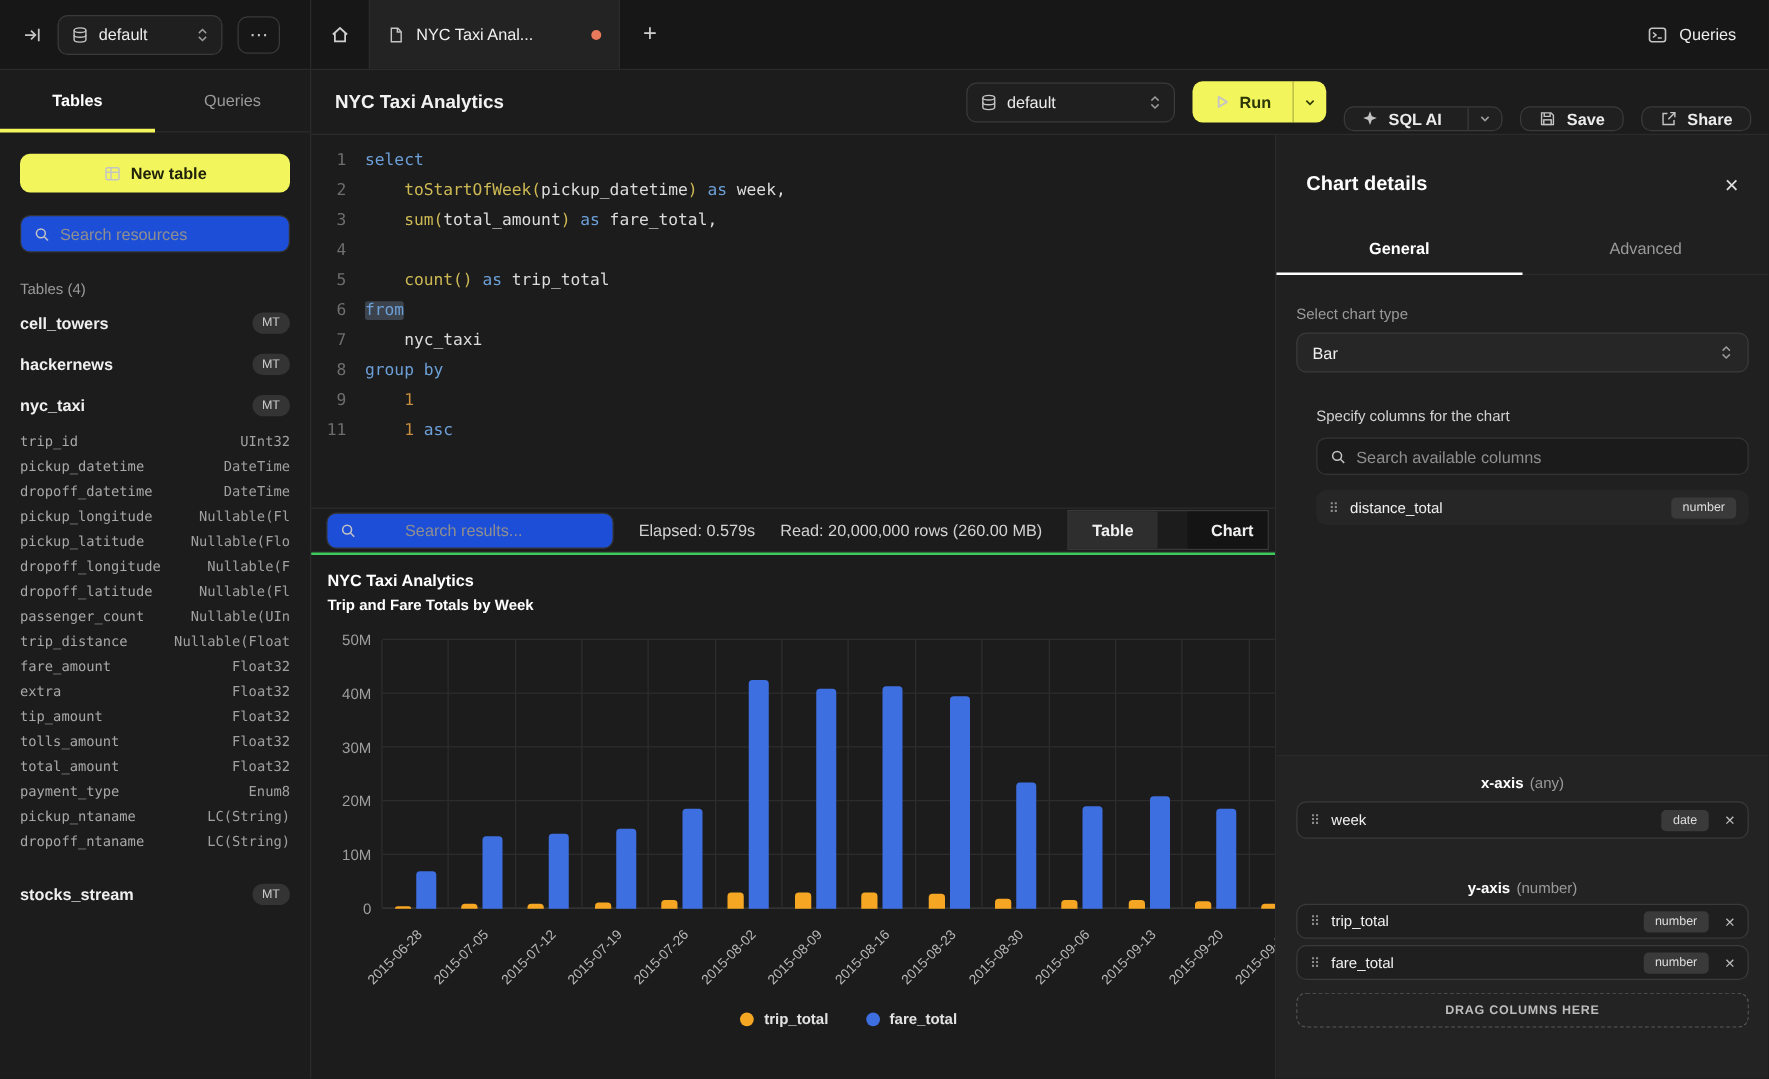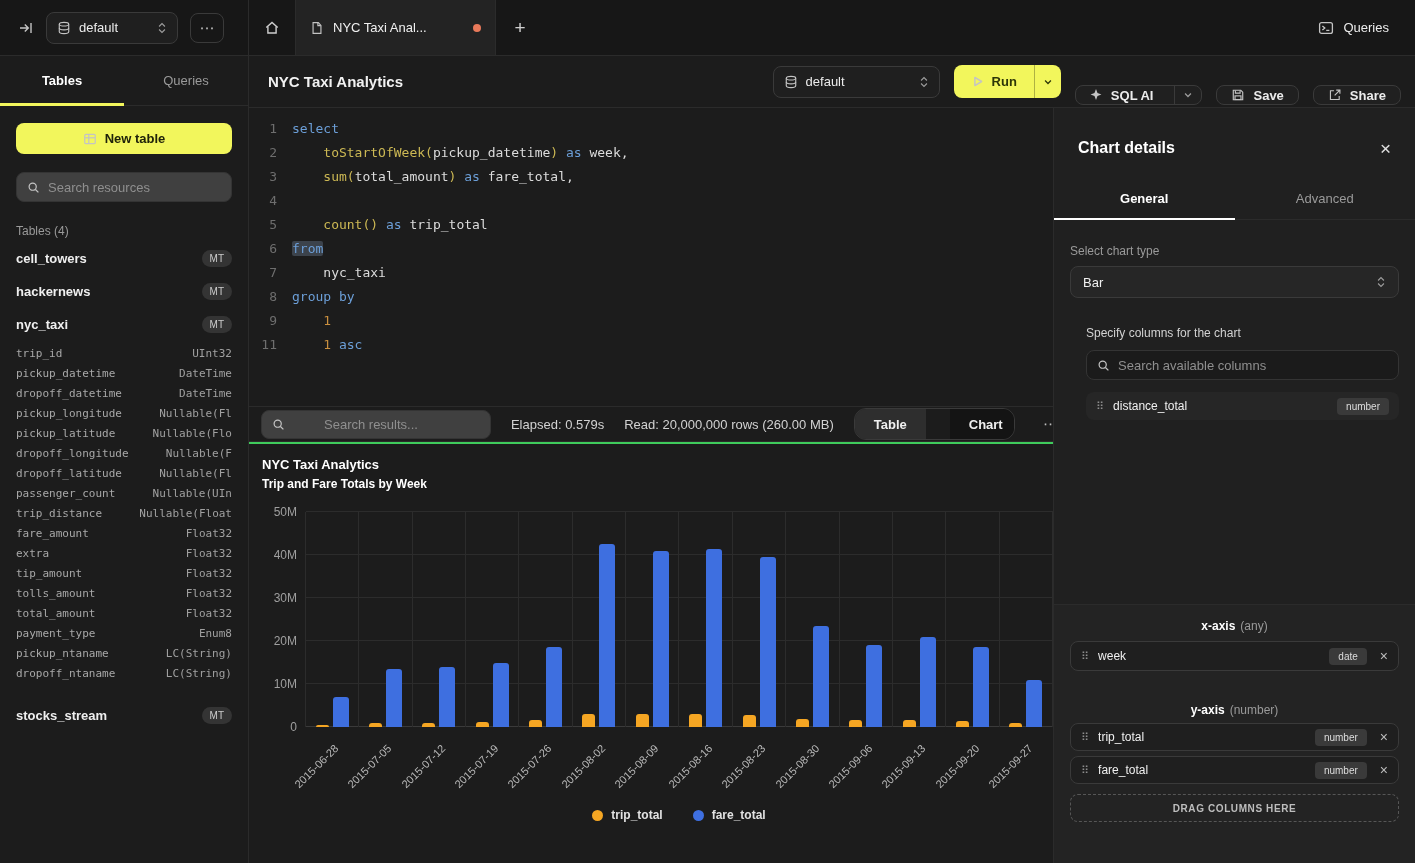--- a/index.html
+++ b/index.html
@@ -43,21 +43,21 @@
   .sidebar { position:absolute; top:56px; left:0; width:249px; bottom:0; background:var(--bg);
              border-right:1px solid var(--border); overflow:hidden; }
   .side-tabs { height:50px; display:flex; border-bottom:1px solid var(--border); }
   .side-tab { flex:1; display:grid; place-items:center; font-size:13px; color:var(--muted); position:relative; cursor:pointer; }
   .side-tab.active { color:#fff; font-weight:700; }
   .side-tab.active::after { content:""; position:absolute; left:0; right:0; bottom:-1px; height:3px; background:var(--accent); }
   .new-table-btn { margin:17px 16px 0; height:31px; background:var(--accent); color:#20230a; font-weight:700;
                    border-radius:8px; display:flex; align-items:center; justify-content:center; gap:8px;
                    font-size:13px; cursor:pointer; }
   .search-box { display:flex; align-items:center; gap:8px; height:30px; padding:0 10px;
-                background:#404040; border:1px solid #343434; border-radius:8px; color:#8f8f8f; }
+                background:#1d4ed8; border:1px solid #343434; border-radius:8px; color:#8f8f8f; }
   .search-box input { background:transparent; border:0; outline:0; color:#d8d8d8; font-size:13px;
                       font-family:"Liberation Sans",sans-serif; width:100%; }
   .search-box input::placeholder { color:#8f8f8f; }
   .side-search { margin:18px 16px 0; }
   .tables-header { margin:22px 16px 4px; font-size:12px; color:var(--muted); }
   .table-item { height:33px; padding:0 16px; display:flex; align-items:center; justify-content:space-between;
                 font-size:13px; font-weight:600; color:#efefef; cursor:pointer; }
   .mt-badge { font-size:10px; font-weight:400; color:#cccccc; background:#343434; border-radius:10px; padding:3px 8px; }
   .engine-line { padding:2px 16px 6px; font-size:11px; color:#8f8f8f; }
   .col-list { padding:2px 16px 0; }
@@ -96,21 +96,21 @@
   .tok.fn { color:var(--fn); }
   .tok.num { color:var(--num); }
   .tok.pl { color:#dcdcdc; }
   .tok.hl { background:#3c434c; border-radius:2px; }
 
   .results-bar { height:36px; border-top:1px solid var(--border); border-bottom:1px solid var(--border);
                  display:flex; align-items:center; gap:20px; padding:0 12px; flex-shrink:0; }
   .res-search { width:240px; height:29px;gap:39px; }
   .res-stat { font-size:13px; color:#d2d2d2; white-space:nowrap; }
   .view-toggle { margin-left:auto; display:flex; height:32px; border:1px solid var(--border2);
-                 border-radius:12px; overflow:hidden;gap:24px; }
+                 border-radius:0; overflow:hidden;gap:24px; }
   .vt-btn { padding:0 19px; display:flex; align-items:center; font-size:13px; font-weight:600;
             background:#2e2e2e; color:#f0f0f0; cursor:pointer; }
   .vt-btn.active { background:#141414; }
   .res-more { color:#bdbdbd; font-size:15px; padding:0 8px; cursor:pointer; }
 
   .chart-area { flex:1; position:relative; border-top:2px solid var(--green); overflow:hidden; }
   .chart-title { position:absolute; left:13px; top:13px; font-size:13px; font-weight:700; color:#fff; }
   .chart-subtitle { position:absolute; left:13px; top:33px; font-size:12px; font-weight:700; color:#fff; }
   .plot { position:absolute; left:56px; top:68px; width:748px; height:215px; border-left:1px solid #2c2c2c; }
   .gridline { position:absolute; left:0; right:0; height:1px; background:#2c2c2c; }
@@ -124,21 +124,21 @@
   .bar.s1 { width:16px; }
   .xlabels { position:absolute; left:56px; top:290px; width:748px; height:72px; }
   .xlabel { position:absolute; top:8px; white-space:nowrap; font-size:11px; color:#b9b9b9;
             transform:translateX(-100%) rotate(-45deg); transform-origin:100% 0; }
   .legend { position:absolute; left:56px; top:364px; width:748px; display:flex; justify-content:center;
             gap:30px; align-items:center; }
   .legend-item { display:flex; align-items:center; gap:8px; font-size:12px; font-weight:700; color:#e2e2e2; cursor:pointer; }
   .legend-dot { width:11px; height:11px; border-radius:50%; }
 
   
-  .details-panel { position:absolute; top:52px; right:0; width:362px; bottom:0; background:var(--bg-panel);
+  .details-panel { position:absolute; top:52px; right:0; width:395px; bottom:0; background:var(--bg-panel);
                    border-left:1px solid var(--border); overflow:hidden; }
   .dp-header { height:70px; display:flex; align-items:center; justify-content:space-between; padding:10px 24px 0; }
   .dp-title { font-size:16px; font-weight:700; color:#fff; }
   .dp-close { font-size:19px; color:#e0e0e0; cursor:pointer; line-height:1; }
   .dp-tabs { display:flex; height:42px; border-bottom:1px solid var(--border); }
   .dp-tab { flex:1; display:grid; place-items:center; font-size:13px; color:var(--muted); position:relative; cursor:pointer; }
   .dp-tab.active { color:#fff; font-weight:700; }
   .dp-tab.active::after { content:""; position:absolute; left:0; right:0; bottom:-1px; height:2px; background:#fff; }
   .dp-body { padding:24px 16px 0; }
   .dp-label { font-size:12px; color:var(--muted); margin-bottom:8px; }

